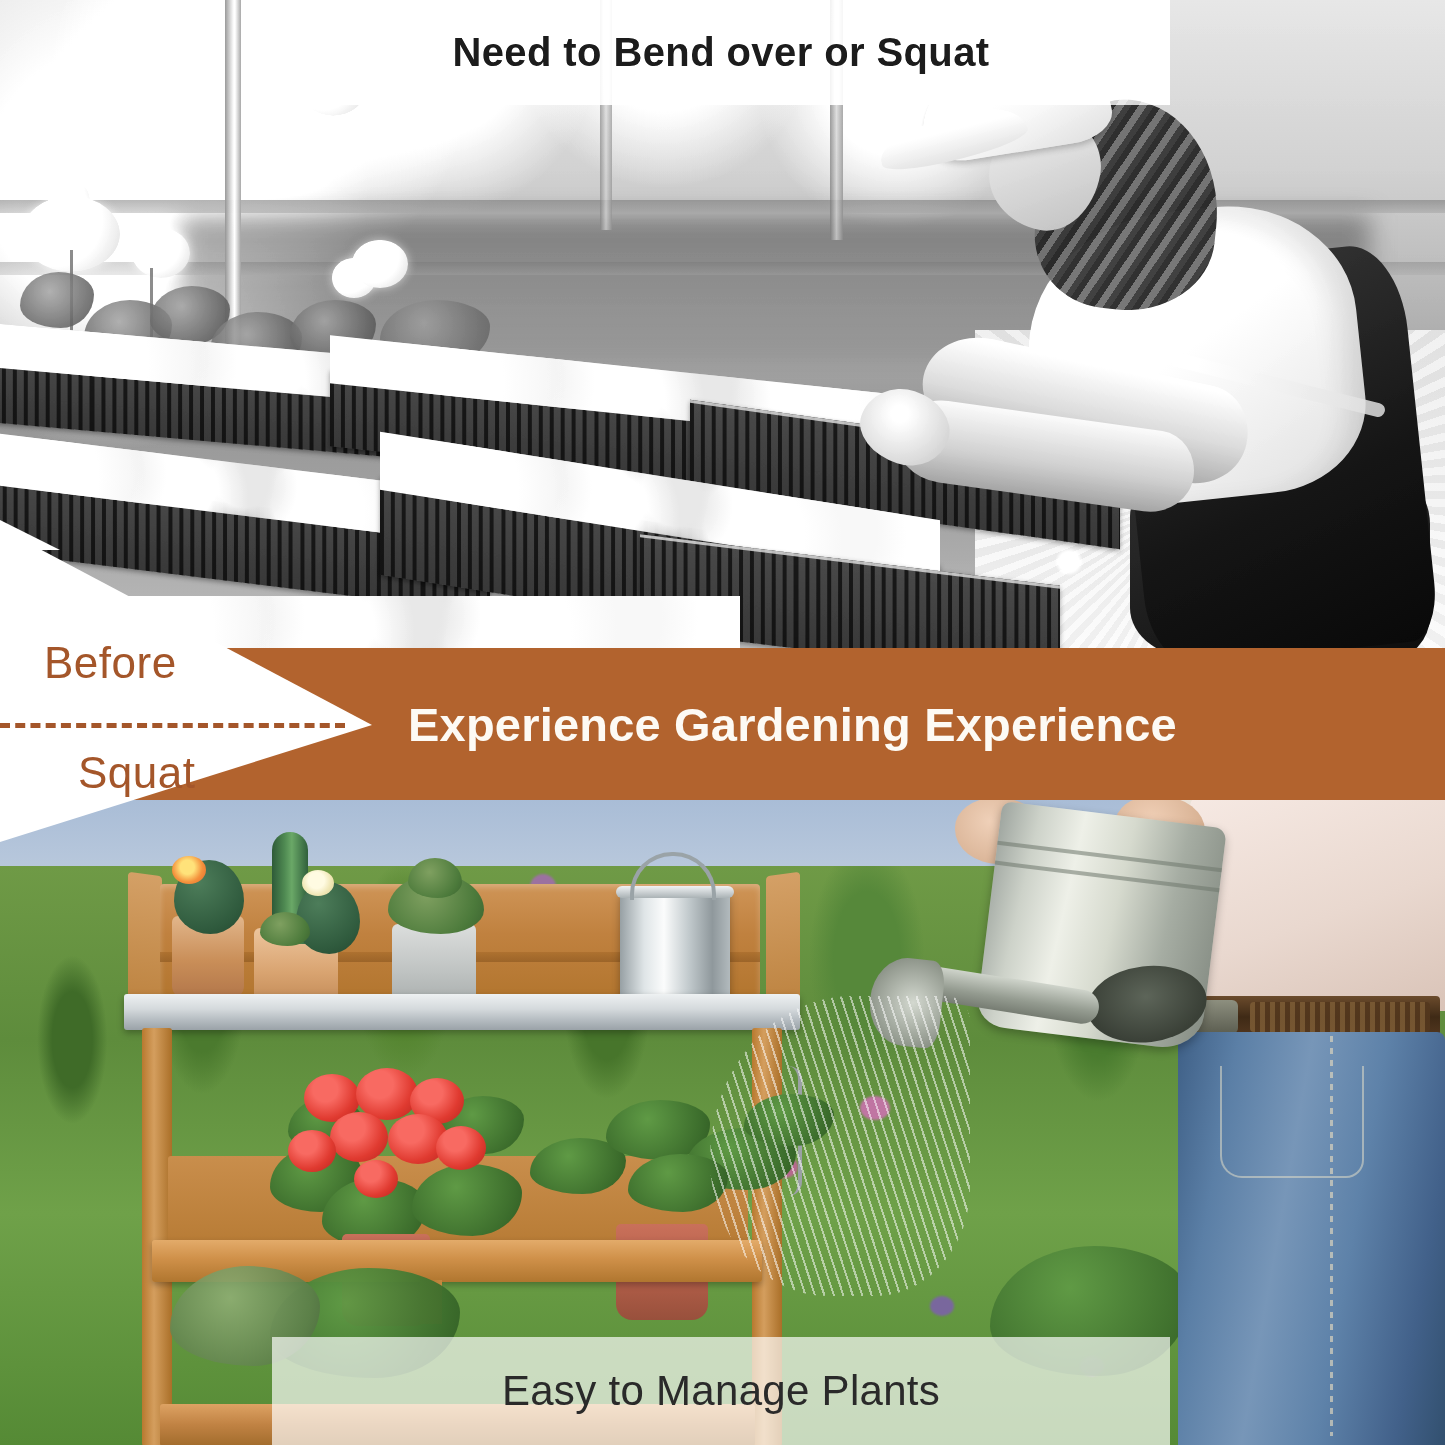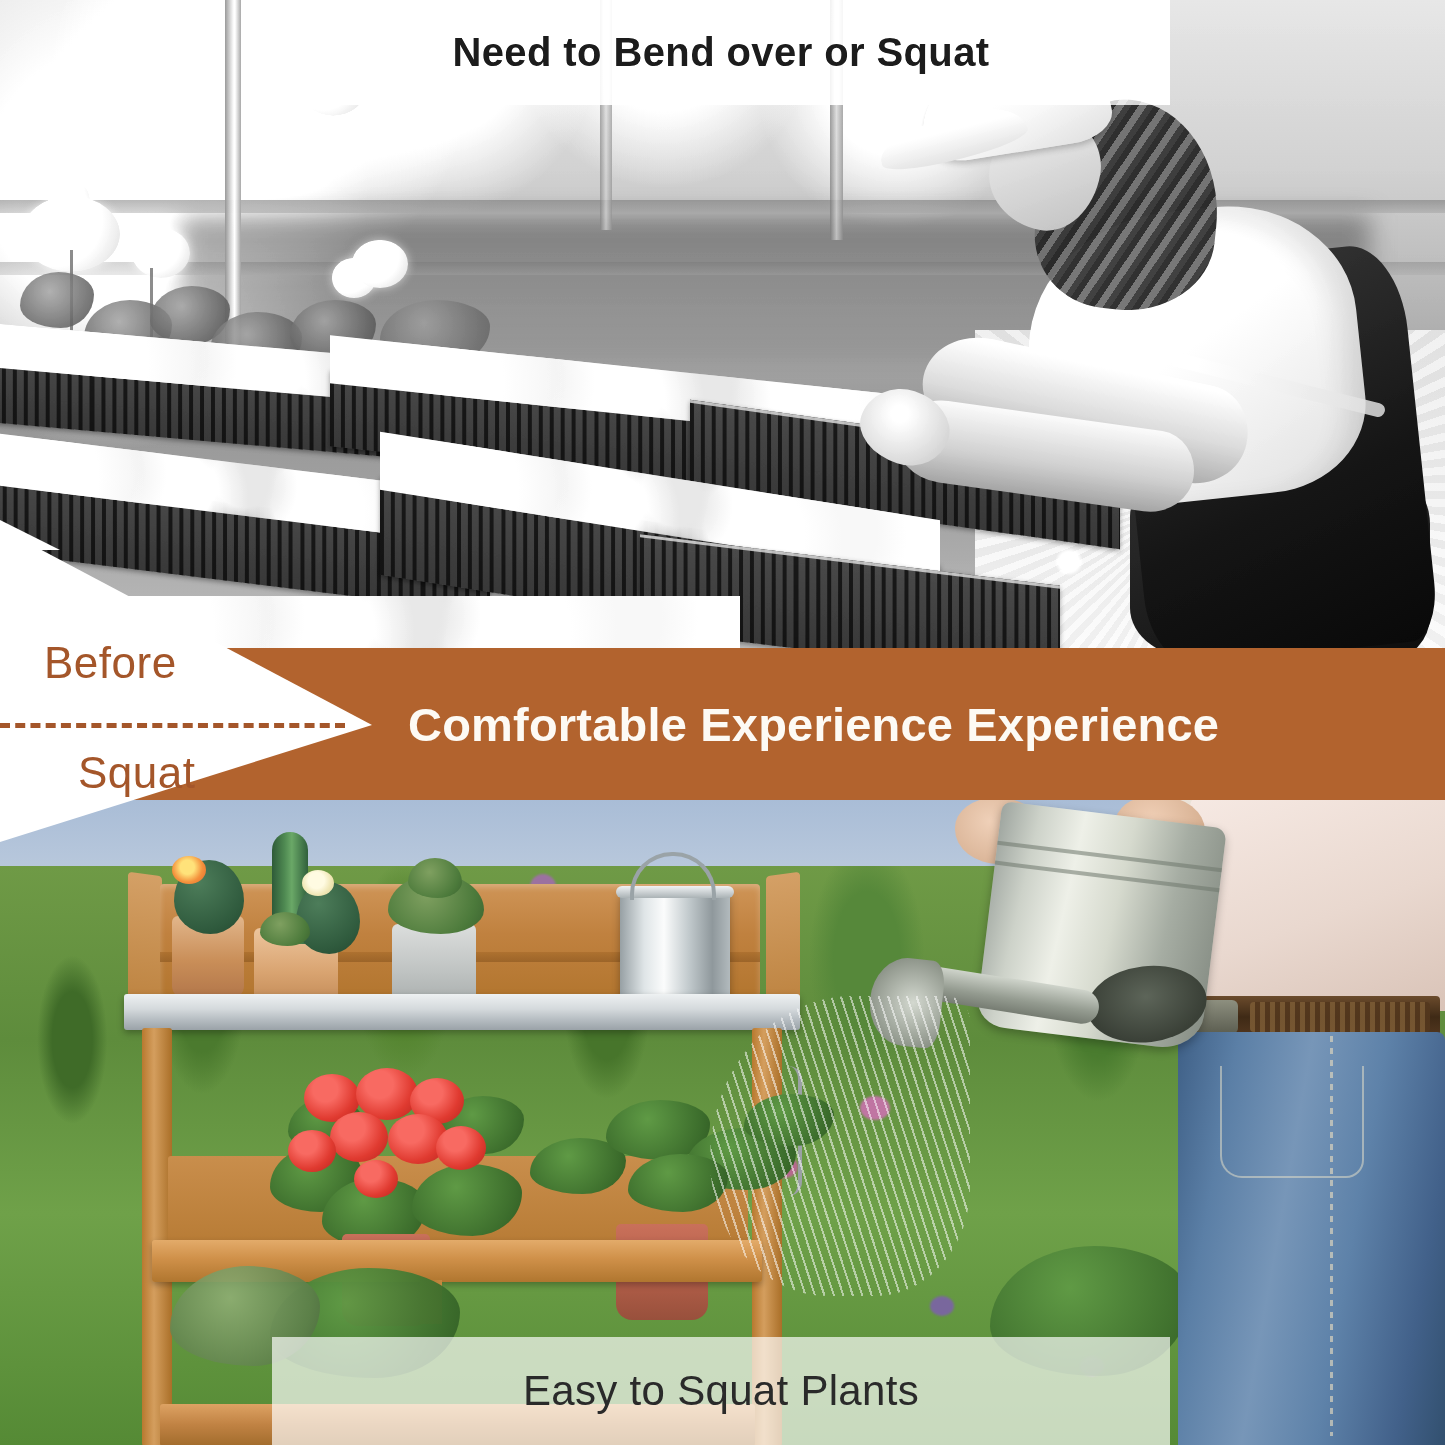--- a/index.html
+++ b/index.html
@@ -642,31 +642,31 @@
         <div class="mouth"></div>
       </div>
       <div class="spout"></div>
       <div class="rose-head"></div>
       <div class="spray"></div>
     </div>
 
   </div>
 
   <div class="band">
-    <span class="headline">Comfortable Experience Experience</span>
+    <span class="headline">Experience Gardening Experience</span>
   </div>
 
   <div class="arrowwrap">
     <svg width="420" height="330" viewBox="0 0 420 330">
       <polygon points="0,8 0,322 372,205 0,8" fill="#ffffff"></polygon>
       <polygon points="0,0 0,30 60,30 0,0" fill="#ffffff"></polygon>
     </svg>
   </div>
 
   <span class="ba-before">Before</span>
   <div class="ba-dash"></div>
   <span class="ba-after">Squat</span>
 
   <div class="caption-bot">
-    <span class="txt">Easy to Squat Plants</span>
+    <span class="txt">Easy to Manage Plants</span>
   </div>
 
 </div>
 
 </body></html>

